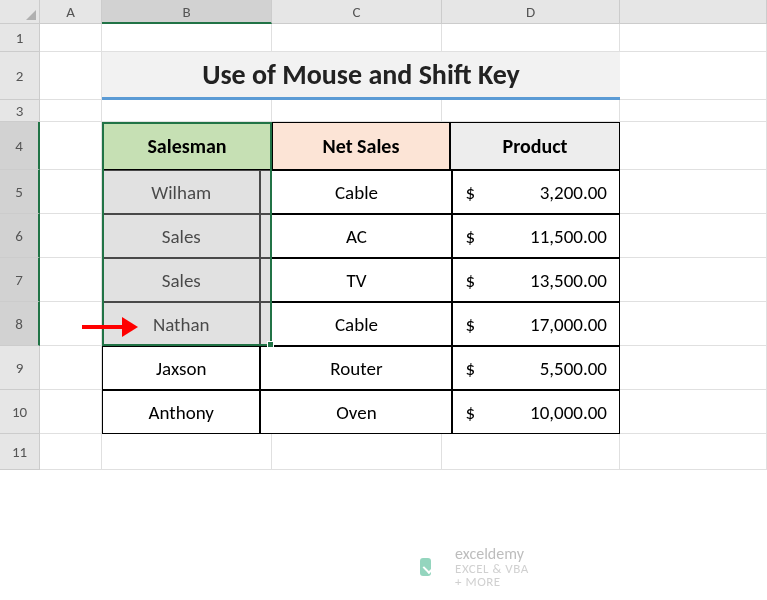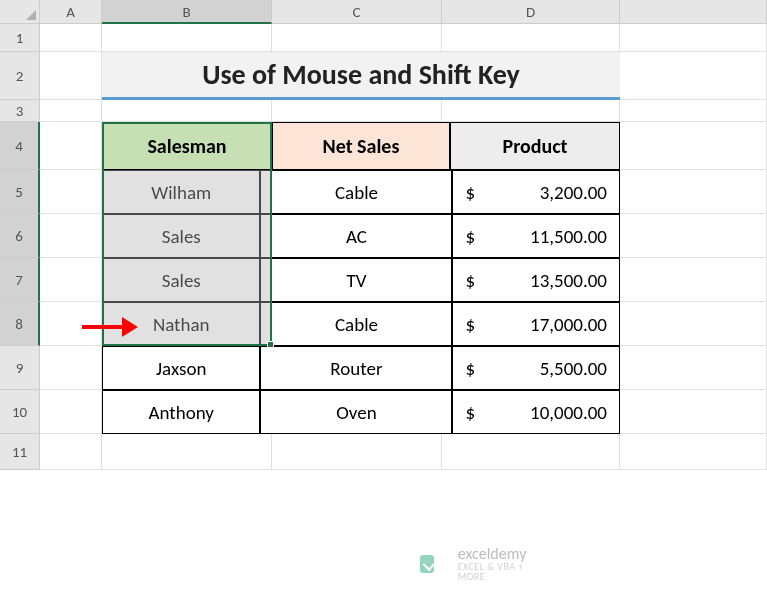--- a/index.html
+++ b/index.html
@@ -64,21 +64,21 @@
 
 .arrow { position: absolute; top: 293px; left: 42px; width: 56px; height: 20px; }
 .arrow-line { position: absolute; top: 8px; left: 0; width: 42px; height: 4px; background: #ff0000; }
 .arrow-head { position: absolute; top: 0; right: 0; width: 0; height: 0; border-style: solid; border-width: 10px 0 10px 16px; border-color: transparent transparent transparent #ff0000; }
 
 
 .watermark { position: absolute; top: 522px; left: 380px; display: flex; align-items: center; gap: 24px; opacity: 0.55; }
 .wm-icon { width: 18px; height: 18px; background: #3eb489; border-radius: 3px; position: relative; }
 .wm-icon::after { content: ''; position: absolute; top: 4px; left: 4px; width: 10px; height: 7px; border: 2px solid #fff; border-top: none; border-right: none; transform: rotate(-45deg); }
 .wm-text { font-size: 16px; color: #888; font-weight: 500; }
-.wm-sub { font-size: 10px; color: #aaa; letter-spacing: 0.5px; }
+.wm-sub { font-size: 13px; color: #aaa; letter-spacing: 0.5px; }
 .wm-stack { display: flex; flex-direction: column; line-height: 1; }
 </style>
 </head>
 <body>
 
 <div class="sheet">
 
   <div class="col-headers">
     <div class="corner"></div>
     <div class="col-h col-a">A</div>

